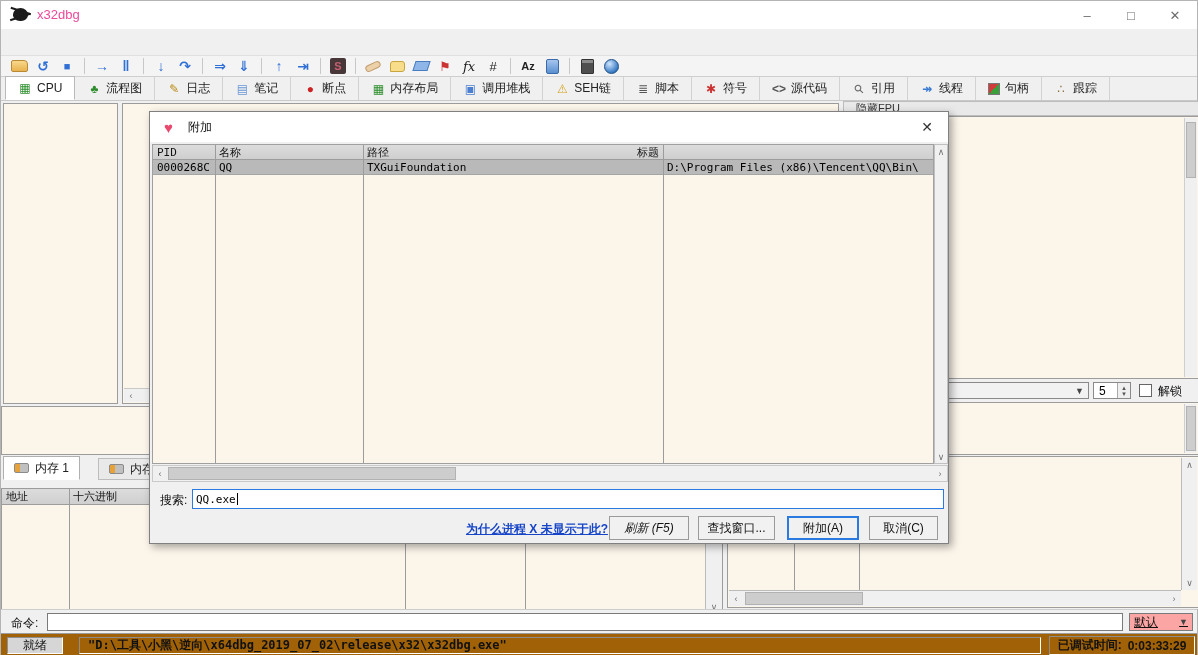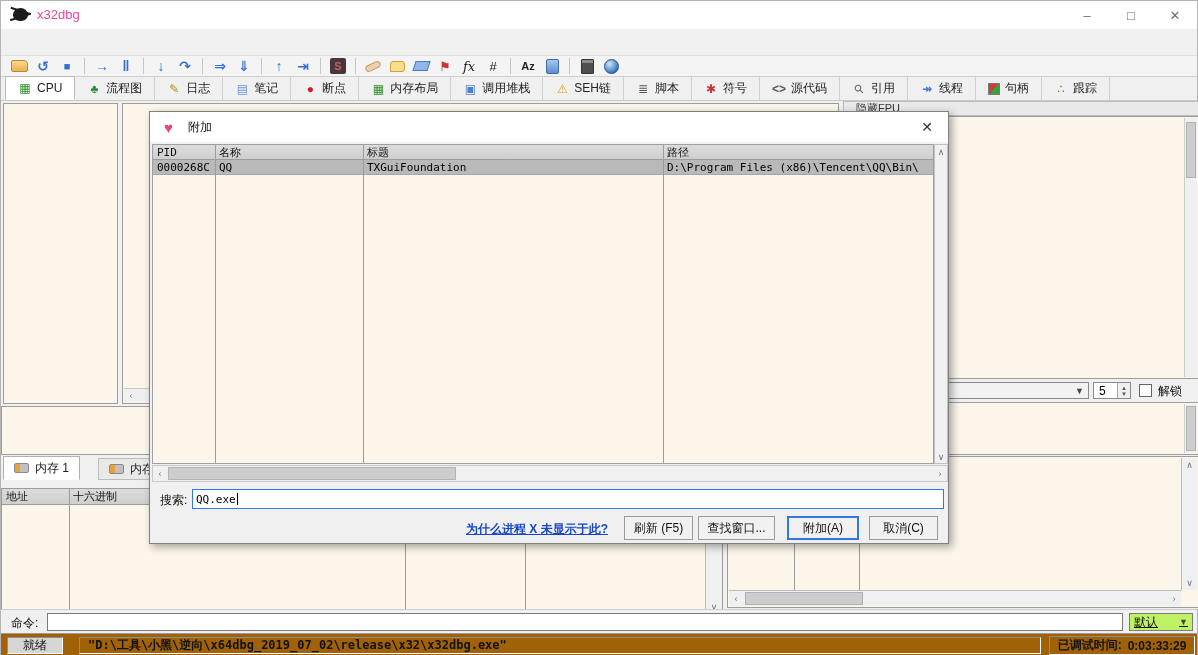--- a/index.html
+++ b/index.html
@@ -87,21 +87,21 @@
   .search-input { position:absolute; left:42px; top:377px; width:752px; height:20px; background:#fff; border:1px solid #2a7ae2; font-size:11px; display:flex; align-items:center; padding-left:3px; color:#000; }
   .caret { display:inline-block; width:1px; height:12px; background:#000; margin-left:1px; }
   .help-link { position:absolute; left:316px; top:409px; font-size:12px; font-weight:bold; color:#1745c8; text-decoration:underline; }
   .dlg-btn { position:absolute; top:404px; height:24px; background:#f1f1f1; border:1px solid #9a9a9a; font-size:12px; color:#111; display:flex; align-items:center; justify-content:center; }
   .dlg-btn.default { border:2px solid #2a7ae2; }
 
   
   .commandbar { position:absolute; top:608px; left:0; width:100%; height:24px; background:#f0f0f0; border-top:1px solid #cdcdcd; }
   .cmd-label { position:absolute; left:10px; top:5px; font-size:12px; color:#111; }
   .cmd-input { position:absolute; left:46px; top:3px; width:1076px; height:18px; background:#fff; border:1px solid #7a7a7a; }
-  .cmd-combo { position:absolute; left:1128px; top:3px; width:64px; height:18px; background:#bef264; border:1px solid #7a7a7a; font-size:12px; color:#111; display:flex; align-items:center; padding:0 4px; justify-content:space-between;text-decoration:underline; }
+  .cmd-combo { position:absolute; left:1128px; top:3px; width:64px; height:18px; background:#fca5a5; border:1px solid #7a7a7a; font-size:12px; color:#111; display:flex; align-items:center; padding:0 4px; justify-content:space-between;text-decoration:underline; }
   .statusbar { position:absolute; top:632px; left:0; width:100%; height:23px; background:#a16207; border-top:1px solid #9c9c9c; }
   .sunken { border-top:1px solid #8e8e8e; border-left:1px solid #8e8e8e; border-bottom:1px solid #fff; border-right:1px solid #fff; }
   .ready-box { position:absolute; left:6px; top:3px; width:56px; height:17px; font-size:12px; color:#111; display:flex; align-items:center; justify-content:center; background:#d6d6d6; }
   .path-panel { position:absolute; left:78px; top:3px; width:962px; height:17px; display:flex; align-items:center; padding-left:8px; font-size:12px; font-weight:bold; color:#111; overflow:hidden; white-space:nowrap; }
   .time-panel { position:absolute; left:1048px; top:2px; width:146px; height:19px; display:flex; align-items:center; justify-content:center; gap:6px; font-size:12px; font-weight:bold; color:#111; }
 </style>
 </head>
 <body>
 
 <div class="window">
@@ -308,22 +308,22 @@
       <div class="dlg-title">
         <span class="heart">♥</span>
         <span class="dlg-title-text">附加</span>
         <span class="dlg-close">✕</span>
       </div>
 
       <div class="dlg-table mono">
         <div class="dt-hdr gridhdr">
           <span class="dt-cell" style="width:62px;">PID</span>
           <span class="dt-cell" style="width:148px;">名称</span>
+          <span class="dt-cell" style="flex:1;">路径</span>
           <span class="dt-cell" style="width:300px;">标题</span>
-          <span class="dt-cell" style="flex:1;">路径</span>
         </div>
         <div class="dt-row mono">
           <span class="dt-cell" style="width:62px;">0000268C</span>
           <span class="dt-cell" style="width:148px;">QQ</span>
           <span class="dt-cell" style="width:300px;">TXGuiFoundation</span>
           <span class="dt-cell" style="flex:1;">D:\Program Files (x86)\Tencent\QQ\Bin\</span>
         </div>
         <div class="colline" style="left:62px; top:0; bottom:0;"></div>
         <div class="colline" style="left:210px; top:0; bottom:0;"></div>
         <div class="colline" style="left:510px; top:0; bottom:0;"></div>
@@ -339,21 +339,21 @@
         <div class="sb-btn" style="position:absolute; right:0; top:0; bottom:0; width:14px;">›</div>
       </div>
 
       <span class="search-label">搜索:</span>
       <div class="search-input mono">
         <span>QQ.exe</span>
           <span class="caret"></span>
       </div>
 
       <span class="help-link">为什么进程 X 未显示于此?</span>
-      <span class="dlg-btn" style="left:474px; width:69px;">刷新 (F5)</span>
+      <span class="dlg-btn" style="left:459px; width:80px;font-style:italic;">刷新 (F5)</span>
       <span class="dlg-btn" style="left:548px; width:77px;">查找窗口...</span>
       <span class="dlg-btn default" style="left:637px; width:72px;">附加(A)</span>
       <span class="dlg-btn" style="left:719px; width:69px;">取消(C)</span>
     </div>
   </div>
 
   <div class="commandbar">
     <span class="cmd-label">命令:</span>
     <div class="cmd-input"></div>
     <div class="cmd-combo">

